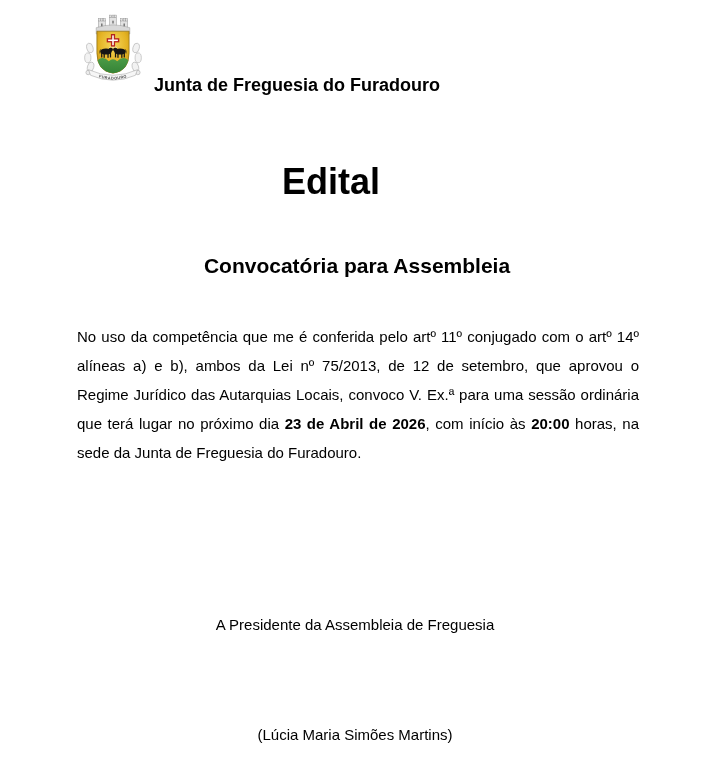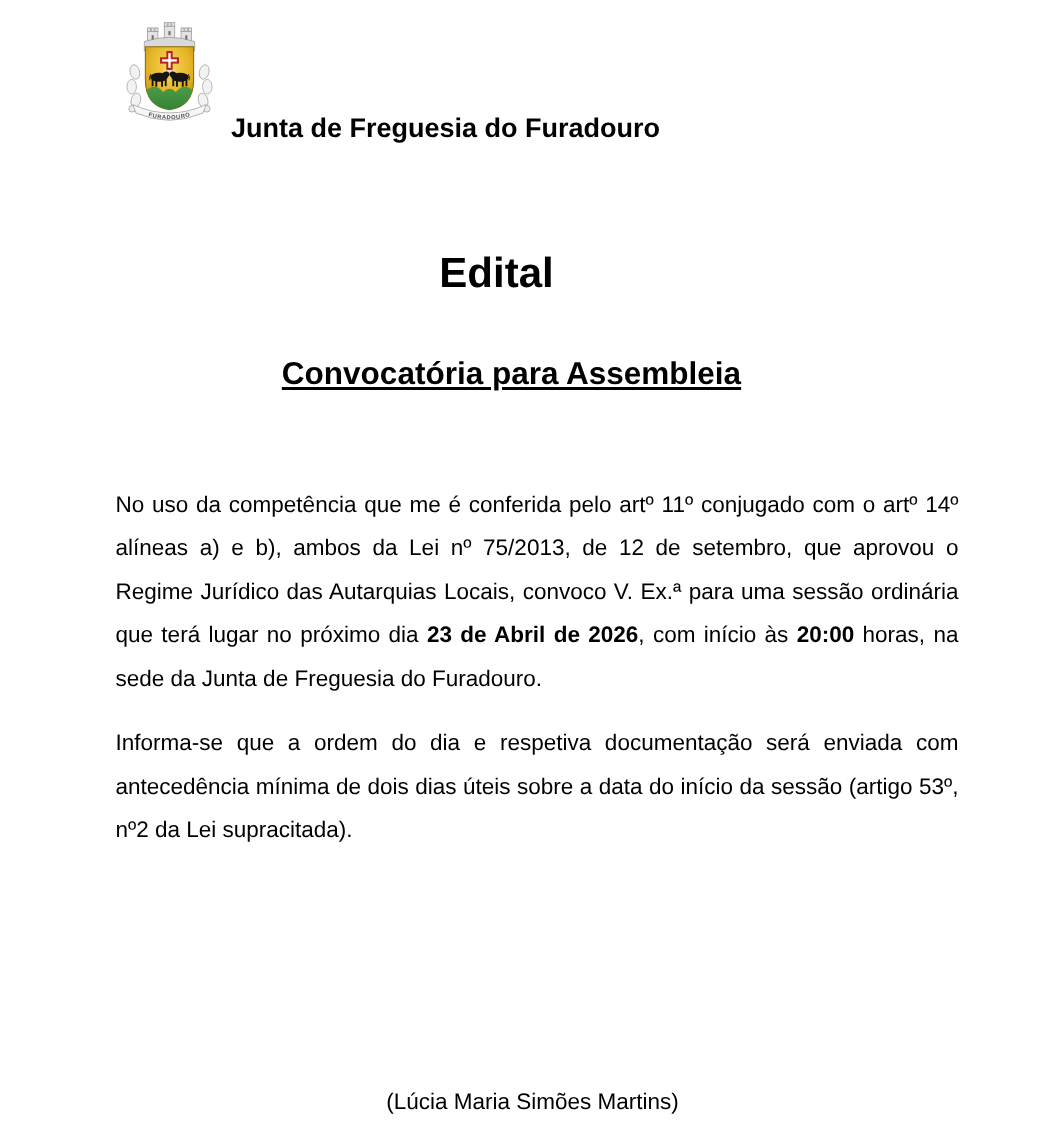--- a/index.html
+++ b/index.html
@@ -12,25 +12,25 @@
     font-family:"Liberation Sans","DejaVu Sans",sans-serif;
     color:#000;
   }
   .crest{position:absolute;left:78px;top:13px;width:70px;height:77px;}
   .org-name{
     position:absolute;left:154px;top:76px;
     font-size:18px;font-weight:bold;line-height:18px;white-space:nowrap;
   }
   .doc-title{
     position:absolute;left:331px;top:168px;transform:translateX(-50%);
-    font-size:28px;font-weight:bold;line-height:28px;white-space:nowrap;margin:0;
+    font-size:36px;font-weight:bold;line-height:28px;white-space:nowrap;margin:0;
   }
   .doc-subtitle{
     position:absolute;left:341px;top:239px;transform:translateX(-50%);
-    font-size:21px;font-weight:bold;line-height:21px;white-space:nowrap;margin:0;text-decoration:underline;
+    font-size:21px;font-weight:bold;line-height:21px;white-space:nowrap;margin:16px;
   }
   .doc-body{
     position:absolute;left:63px;top:308px;width:590px;
     font-size:15px;line-height:29px;text-align:justify;
   }
   .doc-body p{margin:14px;}
   .sig-role{
     position:absolute;left:355px;top:610px;transform:translateX(-50%);
     font-size:15px;line-height:29px;white-space:nowrap;margin:0;
   }
@@ -135,18 +135,18 @@
     </g>
   </svg>
 
   <div class="org-name">Junta de Freguesia do Furadouro</div>
 
   <h1 class="doc-title">Edital</h1>
   <h2 class="doc-subtitle">Convocatória para Assembleia</h2>
 
   <div class="doc-body">
     <p><span>No uso da competência que me é conferida pelo artº 11º conjugado com o artº 14º alíneas a) e b), ambos da Lei nº 75/2013, de 12 de setembro, que aprovou o Regime Jurídico das Autarquias Locais, convoco V. Ex.ª para uma sessão ordinária que terá lugar no próximo dia </span><span style="font-weight: bold;">23 de Abril de 2026</span><span>, com início às </span><span style="font-weight: bold;">20:00</span><span> horas, na sede da Junta de Freguesia do Furadouro.</span></p>
-    <p><span>Informa-se que a ordem do dia e respetiva documentação será enviada com antecedência mínima de dois dias úteis sobre a data do início da sessão (artigo 53º, nº2 da Lei supracitada).</span></p>
   </div>
 
+  <p class="sig-role">A Presidente da Assembleia de Freguesia</p>
   <p class="sig-name">(Lúcia Maria Simões Martins)</p>
 
 </div>
 
 </body></html>

